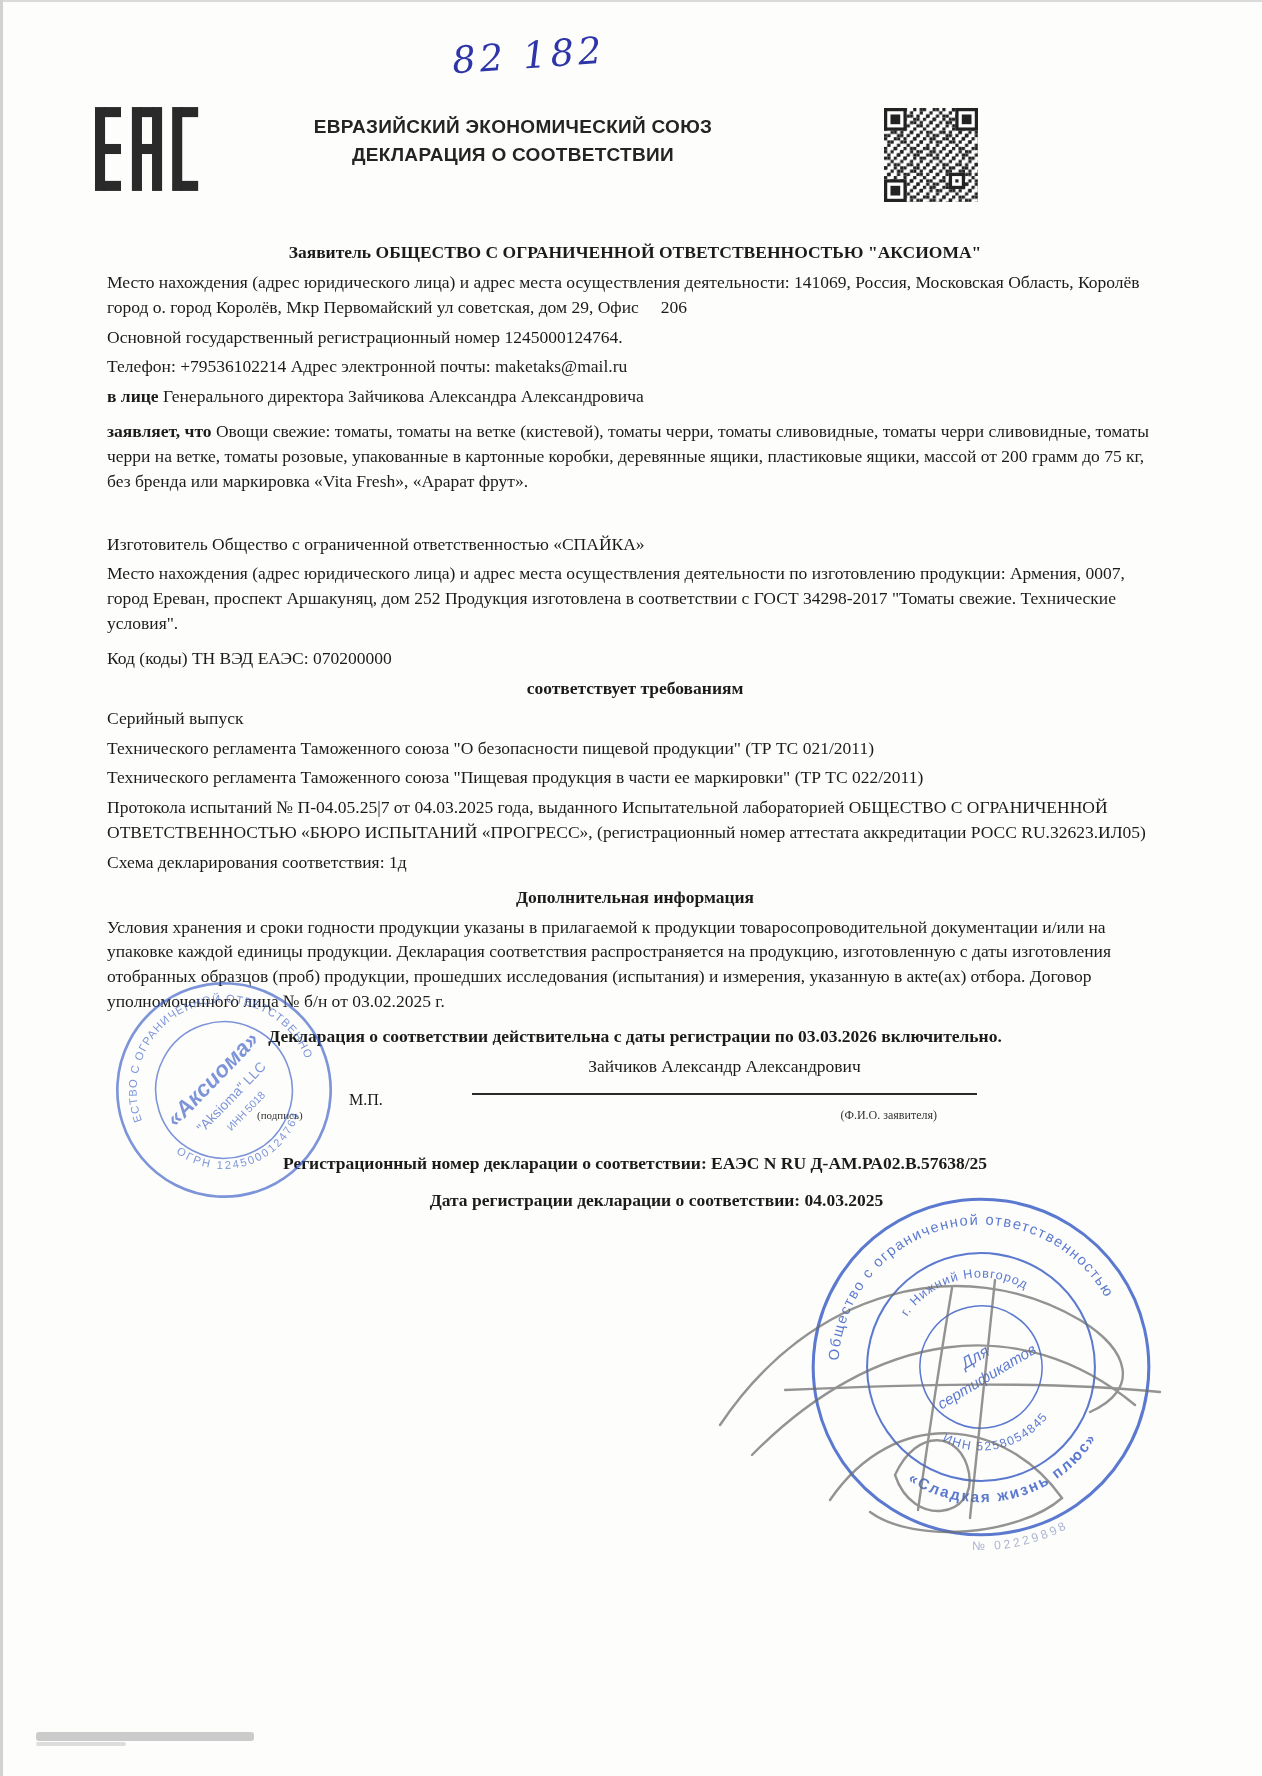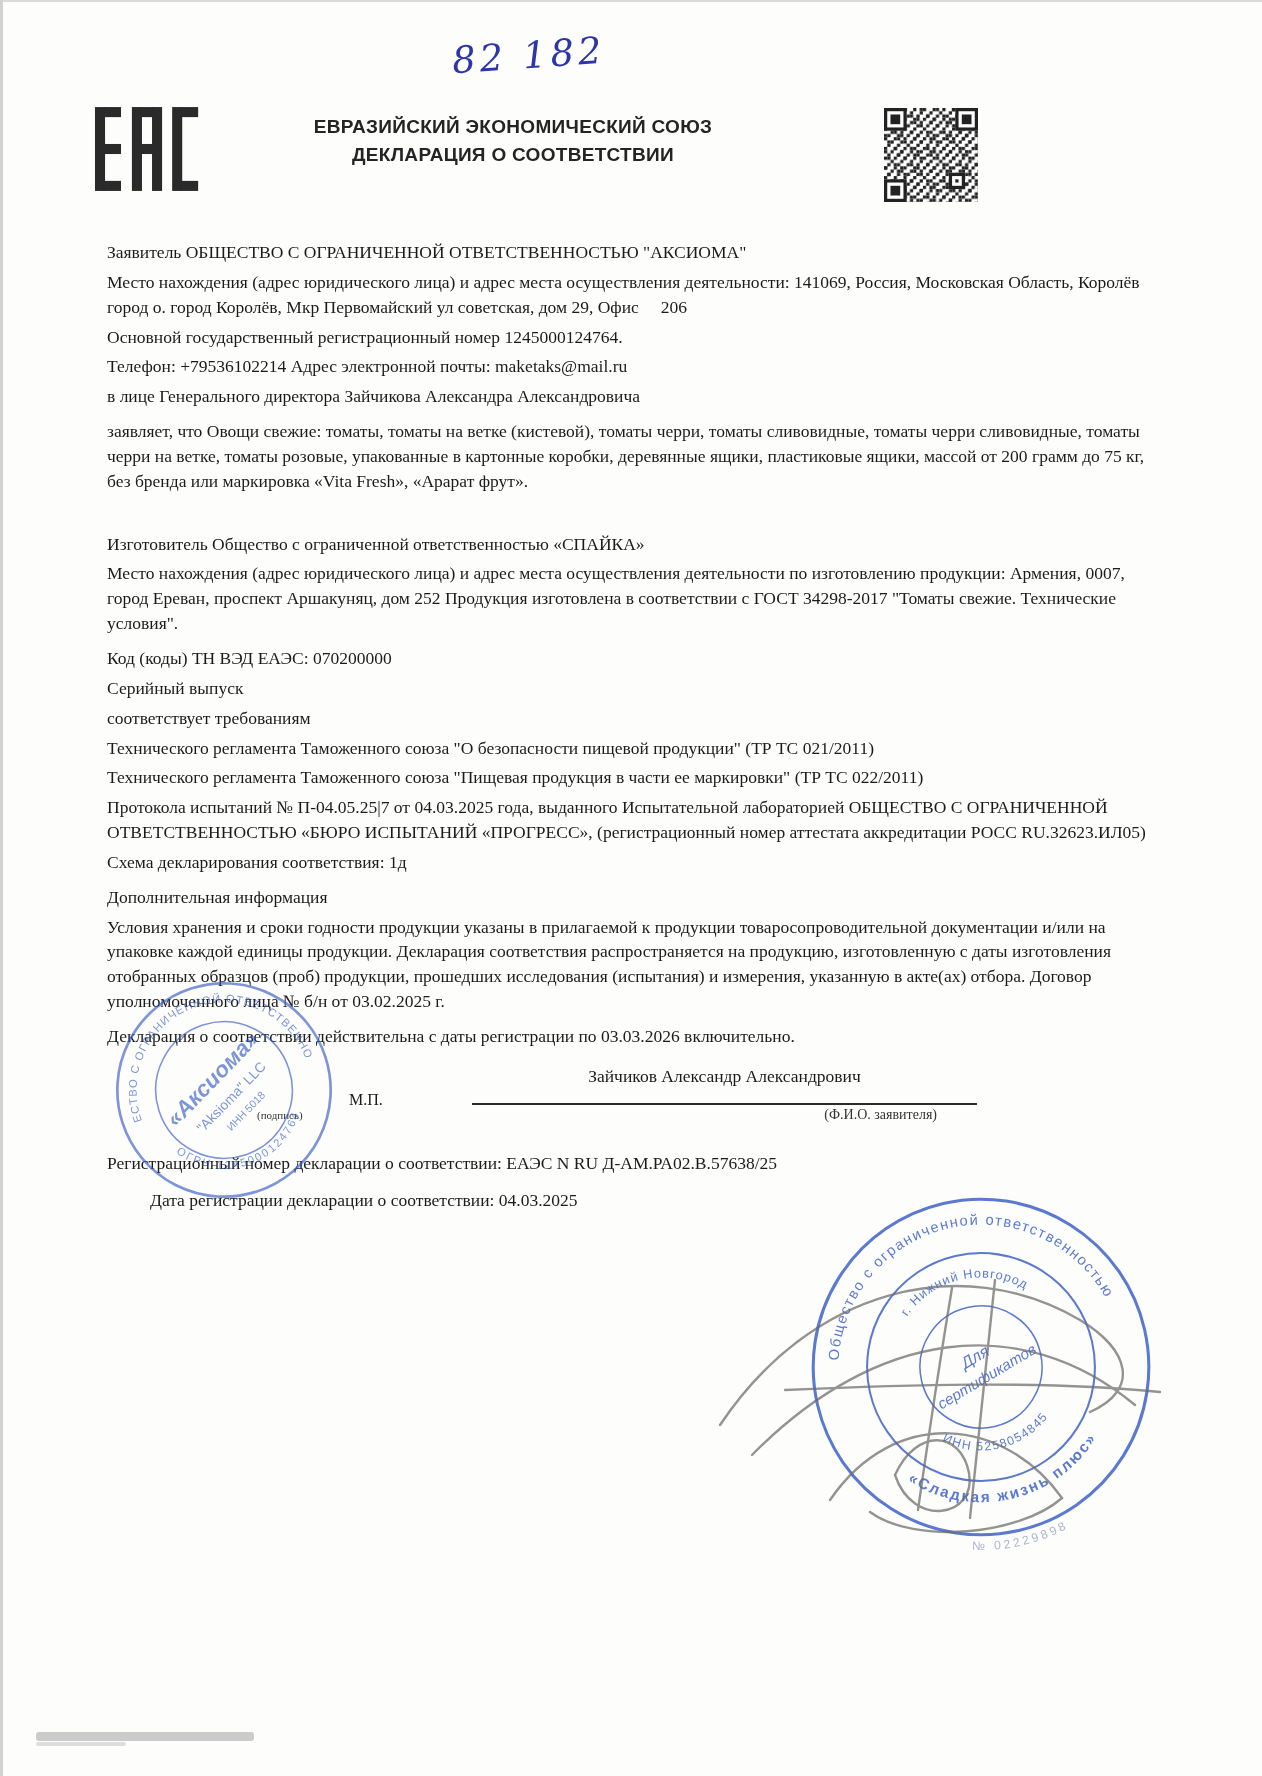--- a/index.html
+++ b/index.html
@@ -19,35 +19,35 @@
   .eac-logo{position:absolute;left:95px;top:102px;}
   .header-block{
     position:absolute;left:248px;top:113px;width:530px;text-align:center;
     font-family:"Liberation Sans", sans-serif;font-weight:bold;
     font-size:19px;line-height:1.45;letter-spacing:.3px;color:#242424;
   }
   .qr{position:absolute;left:884px;top:108px;width:94px;height:94px;}
   
   .content{position:absolute;left:107px;top:240px;width:1056px;}
   .p{margin:0 0 5px 0;font-size:17.5px;line-height:1.42;}
-  .b{font-weight:normal;}
+  .b{font-weight:bold;text-align:center;}
   .gap-top{margin-top:38px;}
   .gap-top-sm{margin-top:10px;}
   
   .sig-row{position:relative;margin-top:16px;height:58px;}
   .sig-caption-left{
     position:absolute;left:150px;bottom:2px;font-size:11px;color:#333;
   }
   .mp{position:absolute;left:242px;bottom:14px;font-size:16px;}
   .sig-line-block{position:absolute;left:365px;bottom:0;width:505px;}
   .signer-name{
     text-align:center;font-size:17.5px;padding-bottom:16px;
     border-bottom:2px solid #2a2a2a;
   }
-  .signer-caption{text-align:right;font-size:14px;color:#333;padding:2px 40px 0 0;}
+  .signer-caption{text-align:right;font-size:12px;color:#333;padding:13px 40px 0 0;}
   .reg-number{margin-top:28px;}
   .reg-date{margin-top:12px;margin-left:43px;}
   
   .stamp-left{
     position:absolute;left:96px;top:962px;width:256px;height:256px;
     transform:rotate(-18deg);opacity:.62;pointer-events:none;
   }
   .stamp-right{
     position:absolute;left:742px;top:1128px;width:478px;height:478px;
     transform:rotate(-13deg);opacity:.78;pointer-events:none;
@@ -151,23 +151,23 @@
 
     <p class="p gap-top-sm">
       <span class="b">заявляет, что</span>
       <span>Овощи свежие: томаты, томаты на ветке (кистевой), томаты черри, томаты сливовидные, томаты черри сливовидные, томаты черри на ветке, томаты розовые, упакованные в картонные коробки, деревянные ящики, пластиковые ящики, массой от 200 грамм до 75 кг, без бренда или маркировка «Vita Fresh», «Арарат фрут».</span>
     </p>
 
     <p class="p gap-top">Изготовитель Общество с ограниченной ответственностью «СПАЙКА»</p>
     <p class="p">Место нахождения (адрес юридического лица) и адрес места осуществления деятельности по изготовлению продукции: Армения, 0007, город Ереван, проспект Аршакуняц, дом 252 Продукция изготовлена в соответствии с ГОСТ 34298-2017 "Томаты свежие. Технические условия".</p>
 
     <p class="p gap-top-sm">Код (коды) ТН ВЭД ЕАЭС: 070200000</p>
+    <p class="p b">соответствует требованиям</p>
+
     <p class="p">Серийный выпуск</p>
-
-    <p class="p b">соответствует требованиям</p>
     <p class="p">Технического регламента Таможенного союза "О безопасности пищевой продукции" (ТР ТС 021/2011)</p>
     <p class="p">Технического регламента Таможенного союза "Пищевая продукция в части ее маркировки" (ТР ТС 022/2011)</p>
 
     <p class="p">Протокола испытаний № П-04.05.25|7 от 04.03.2025 года, выданного Испытательной лабораторией ОБЩЕСТВО С ОГРАНИЧЕННОЙ ОТВЕТСТВЕННОСТЬЮ «БЮРО ИСПЫТАНИЙ «ПРОГРЕСС», (регистрационный номер аттестата аккредитации РОСС RU.32623.ИЛ05)</p>
     <p class="p">Схема декларирования соответствия: 1д</p>
 
     <p class="p b gap-top-sm">Дополнительная информация</p>
     <p class="p">Условия хранения и сроки годности продукции указаны в прилагаемой к продукции товаросопроводительной документации и/или на упаковке каждой единицы продукции. Декларация соответствия распространяется на продукцию, изготовленную с даты изготовления отобранных образцов (проб) продукции, прошедших исследования (испытания) и измерения, указанную в акте(ах) отбора. Договор уполномоченного лица № б/н от 03.02.2025 г.</p>
 
     <p class="p b gap-top-sm">Декларация о соответствии действительна с даты регистрации по 03.03.2026 включительно.</p>

